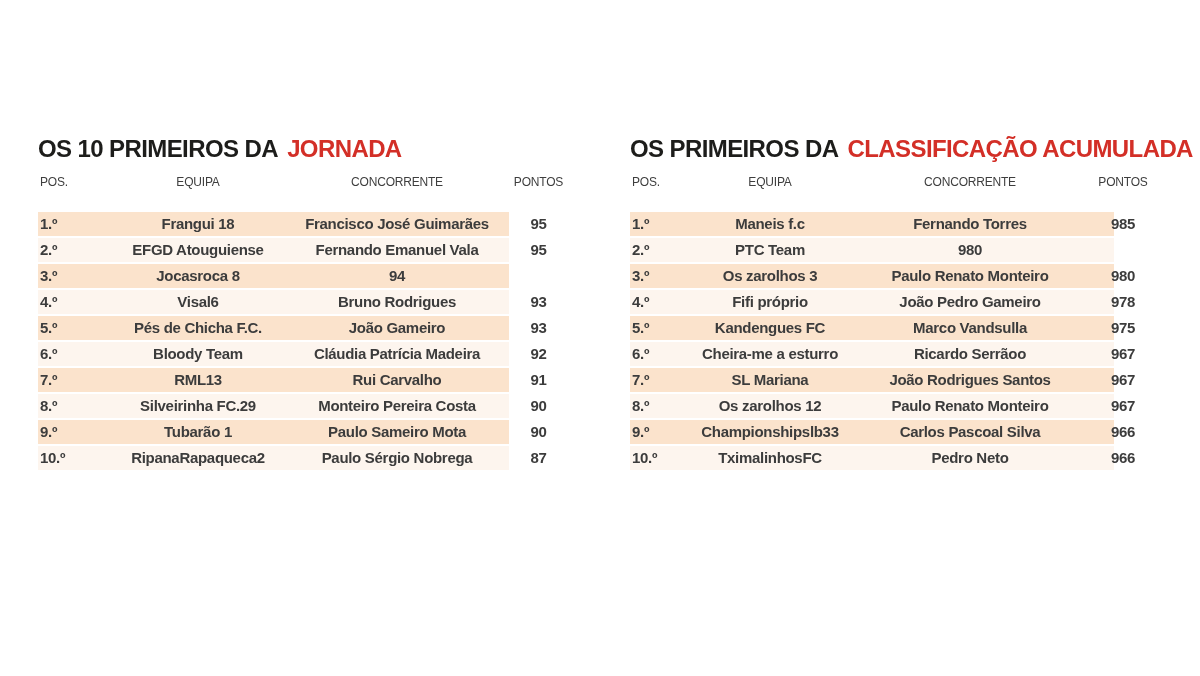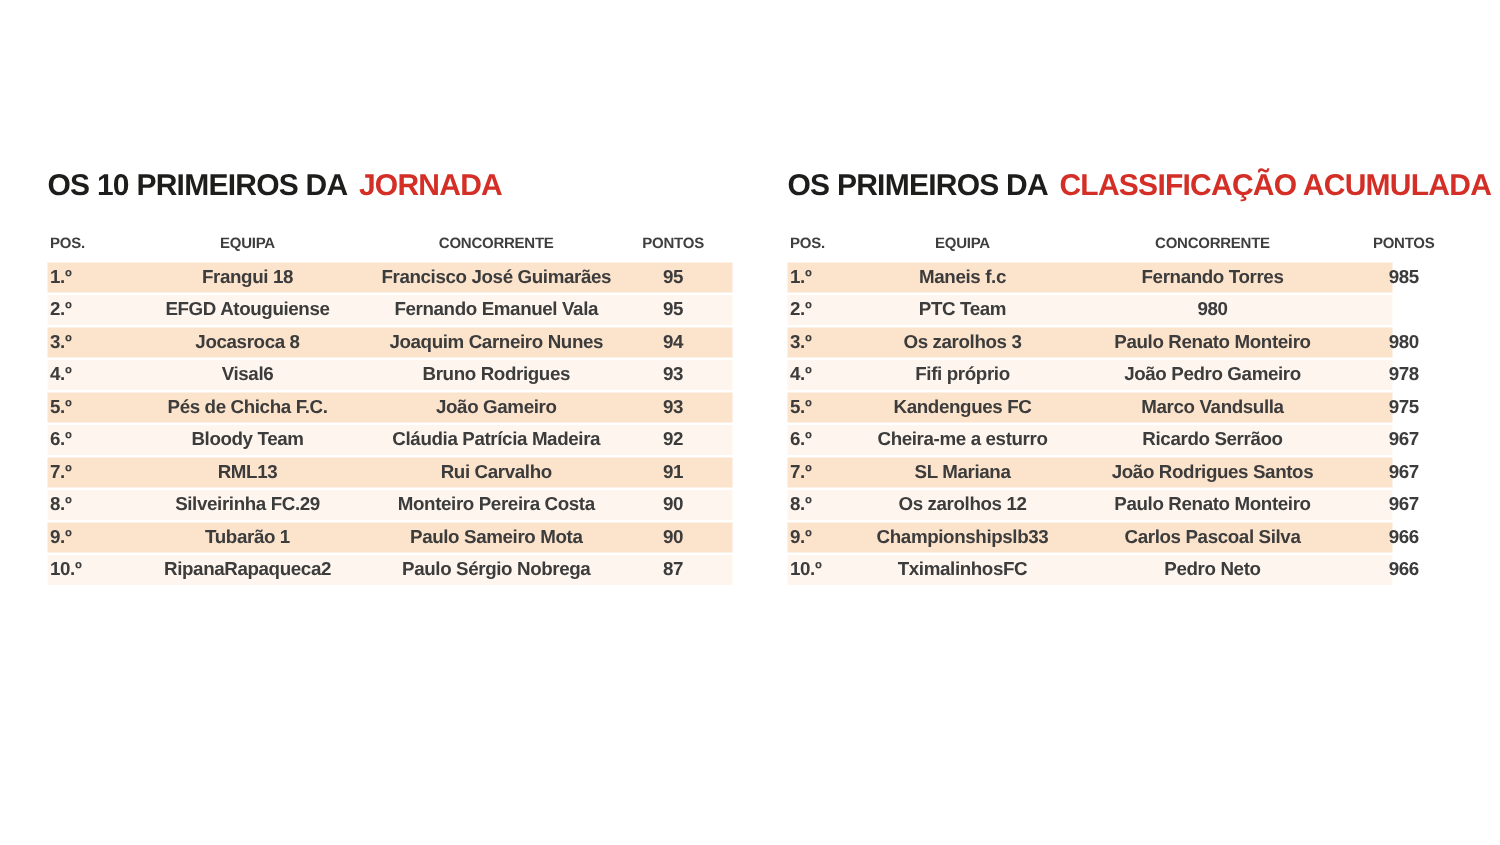--- a/index.html
+++ b/index.html
@@ -12,44 +12,44 @@
     position: relative;
     width: 1200px;
     height: 676px;
     background: #ffffff;
     overflow: hidden;
   }
   .table-wrap {
     position: absolute;
     top: 136px;
   }
-  .table-wrap.left  { left: 38px;  width: 548px; }
+  .table-wrap.left  { left: 38px;  width: 471px; }
   .table-wrap.right { left: 630px; width: 484px; }
 
   .title {
     margin: 0;
     font-size: 24px;
     font-weight: bold;
     letter-spacing: -0.6px;
     line-height: 26px;
     color: #1d1d1b;
     white-space: nowrap;
   }
   .title .t-red { color: #d32f27; margin-left: 4px; }
 
   .hdr {
     display: grid;
-    margin-top: 24px;
+    margin-top: 12px;
     font-size: 12px;
-    font-weight: bold;
+    font-weight: normal;
     letter-spacing: -0.2px;
     color: #3e3e3e;
     line-height: 16px;
   }
-  .rows { margin-top: 8px; }
+  .rows { margin-top: 22px; }
   .row {
     display: grid;
     height: 24px;
     line-height: 24px;
     margin-bottom: 2px;
   }
   .row.odd  { background: #fbe3cc; }
   .row.even { background: #fdf5ee; }
 
   .left  .hdr, .left  .row { grid-template-columns: 55px 210px 188px 95px; }
@@ -93,21 +93,20 @@
   </div>
         <div class="row even">
     <span class="cell c-pos">2.º</span>
     <span class="cell c-eq">EFGD Atouguiense</span>
     <span class="cell c-con">Fernando Emanuel Vala</span>
     <span class="cell c-pts">95</span>
   </div>
         <div class="row odd">
     <span class="cell c-pos">3.º</span>
     <span class="cell c-eq">Jocasroca 8</span>
-    <span class="cell c-con">Joaquim Carneiro Nunes</span>
     <span class="cell c-pts">94</span>
   </div>
         <div class="row even">
     <span class="cell c-pos">4.º</span>
     <span class="cell c-eq">Visal6</span>
     <span class="cell c-con">Bruno Rodrigues</span>
     <span class="cell c-pts">93</span>
   </div>
         <div class="row odd">
     <span class="cell c-pos">5.º</span>

